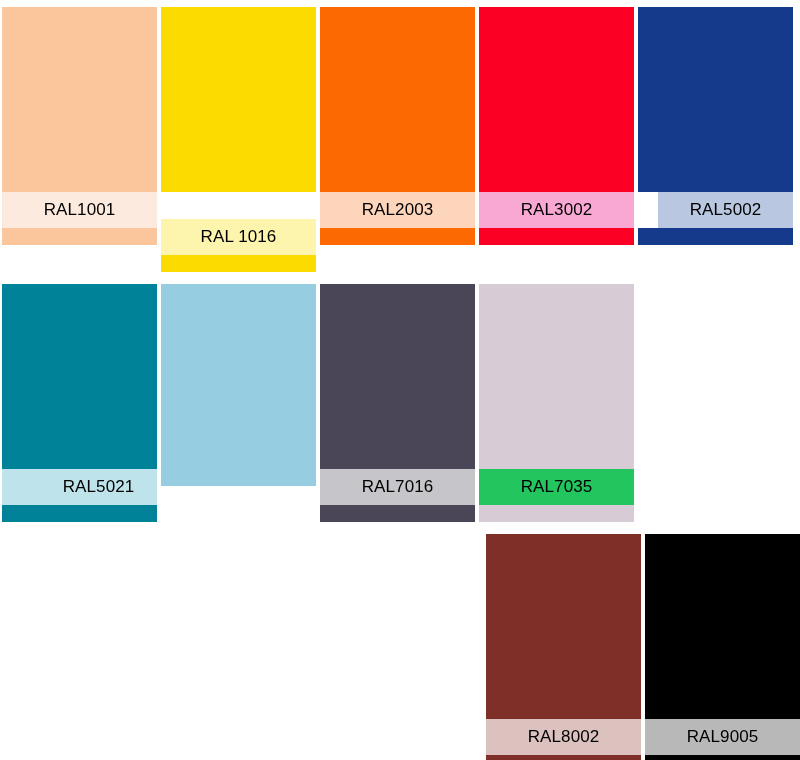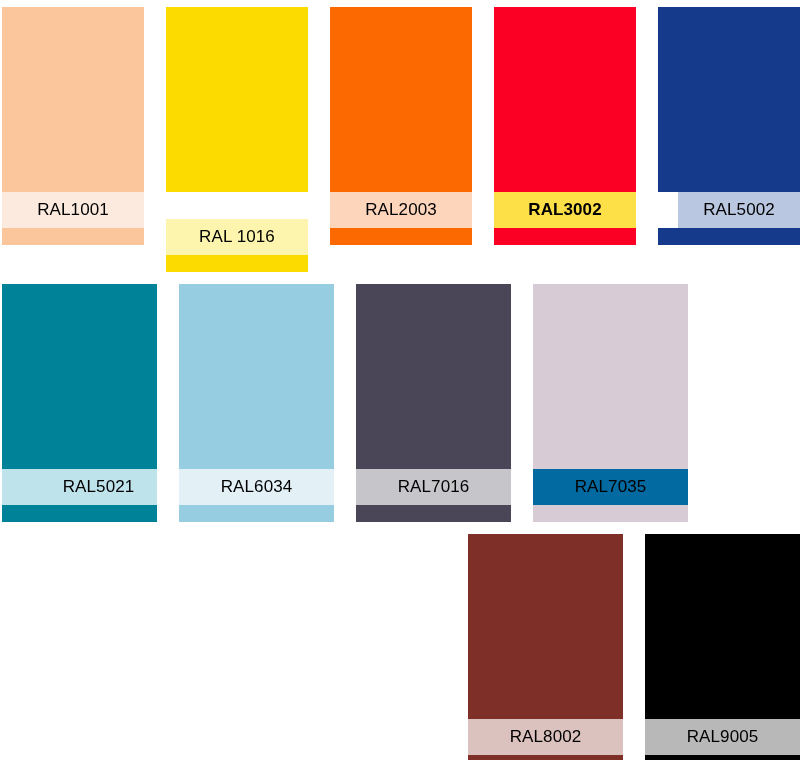--- a/index.html
+++ b/index.html
@@ -16,21 +16,21 @@
   #palette-grid {
     position: relative;
     width: 800px;
     height: 760px;
     background: #ffffff;
   }
   .swatch-row {
     display: flex;
     flex-direction: row;
     align-items: flex-start;
-    gap: 22px;
+    gap: 4px;
     margin-left: 2px;
   }
   .row-1 { margin-top: 7px; }
   .row-2 { margin-top: 12px; }
   .row-3 { margin-top: 12px; justify-content: flex-end; }
 
   .swatch-card {
     width: 155px;
     display: flex;
     flex-direction: column;
@@ -70,48 +70,47 @@
         <div class="swatch-label" style="background: rgb(253, 244, 174); margin-top: 27px;">RAL 1016</div>
         <div class="swatch-strip" style="background: rgb(251, 219, 0);"></div>
       </div>
       <div class="swatch-card">
         <div class="swatch-color" style="background: rgb(251, 105, 0);"></div>
         <div class="swatch-label" style="background: rgb(252, 213, 187);">RAL2003</div>
         <div class="swatch-strip" style="background: rgb(251, 105, 0);"></div>
       </div>
       <div class="swatch-card">
         <div class="swatch-color" style="background: rgb(251, 0, 36);"></div>
-        <div class="swatch-label" style="background: #fde047; font-weight: bold;">RAL3002</div>
+        <div class="swatch-label" style="background: #f9a8d4;">RAL3002</div>
         <div class="swatch-strip" style="background: rgb(251, 0, 36);"></div>
       </div>
       <div class="swatch-card">
         <div class="swatch-color" style="background: rgb(21, 58, 140);"></div>
         <div class="swatch-label" style="background: rgb(185, 199, 225); margin-left: 20px;">RAL5002</div>
         <div class="swatch-strip" style="background: rgb(21, 58, 140);"></div>
       </div>
     </div>
   <div class="swatch-row row-2">
       <div class="swatch-card">
         <div class="swatch-color" style="background: rgb(0, 130, 153);"></div>
         <div class="swatch-label" style="background: rgb(190, 227, 234); padding-left: 38px;">RAL5021</div>
         <div class="swatch-strip" style="background: rgb(0, 130, 153);"></div>
       </div>
       <div class="swatch-card">
         <div class="swatch-color" style="background: rgb(151, 205, 224);"></div>
-        <div class="swatch-label" style="background: rgb(227, 241, 247);">RAL6034</div>
         <div class="swatch-strip" style="background: rgb(151, 205, 224);"></div>
       </div>
       <div class="swatch-card">
         <div class="swatch-color" style="background: rgb(74, 70, 87);"></div>
         <div class="swatch-label" style="background: rgb(198, 197, 201);">RAL7016</div>
         <div class="swatch-strip" style="background: rgb(74, 70, 87);"></div>
       </div>
       <div class="swatch-card">
         <div class="swatch-color" style="background: rgb(215, 203, 214);"></div>
-        <div class="swatch-label" style="background: #0369a1;">RAL7035</div>
+        <div class="swatch-label" style="background: #22c55e;">RAL7035</div>
         <div class="swatch-strip" style="background: rgb(215, 203, 214);"></div>
       </div>
     </div>
   <div class="swatch-row row-3">
       <div class="swatch-card">
         <div class="swatch-color" style="background: rgb(126, 48, 40);"></div>
         <div class="swatch-label" style="background: rgb(220, 194, 190);">RAL8002</div>
         <div class="swatch-strip" style="background: rgb(126, 48, 40);"></div>
       </div>
       <div class="swatch-card">

